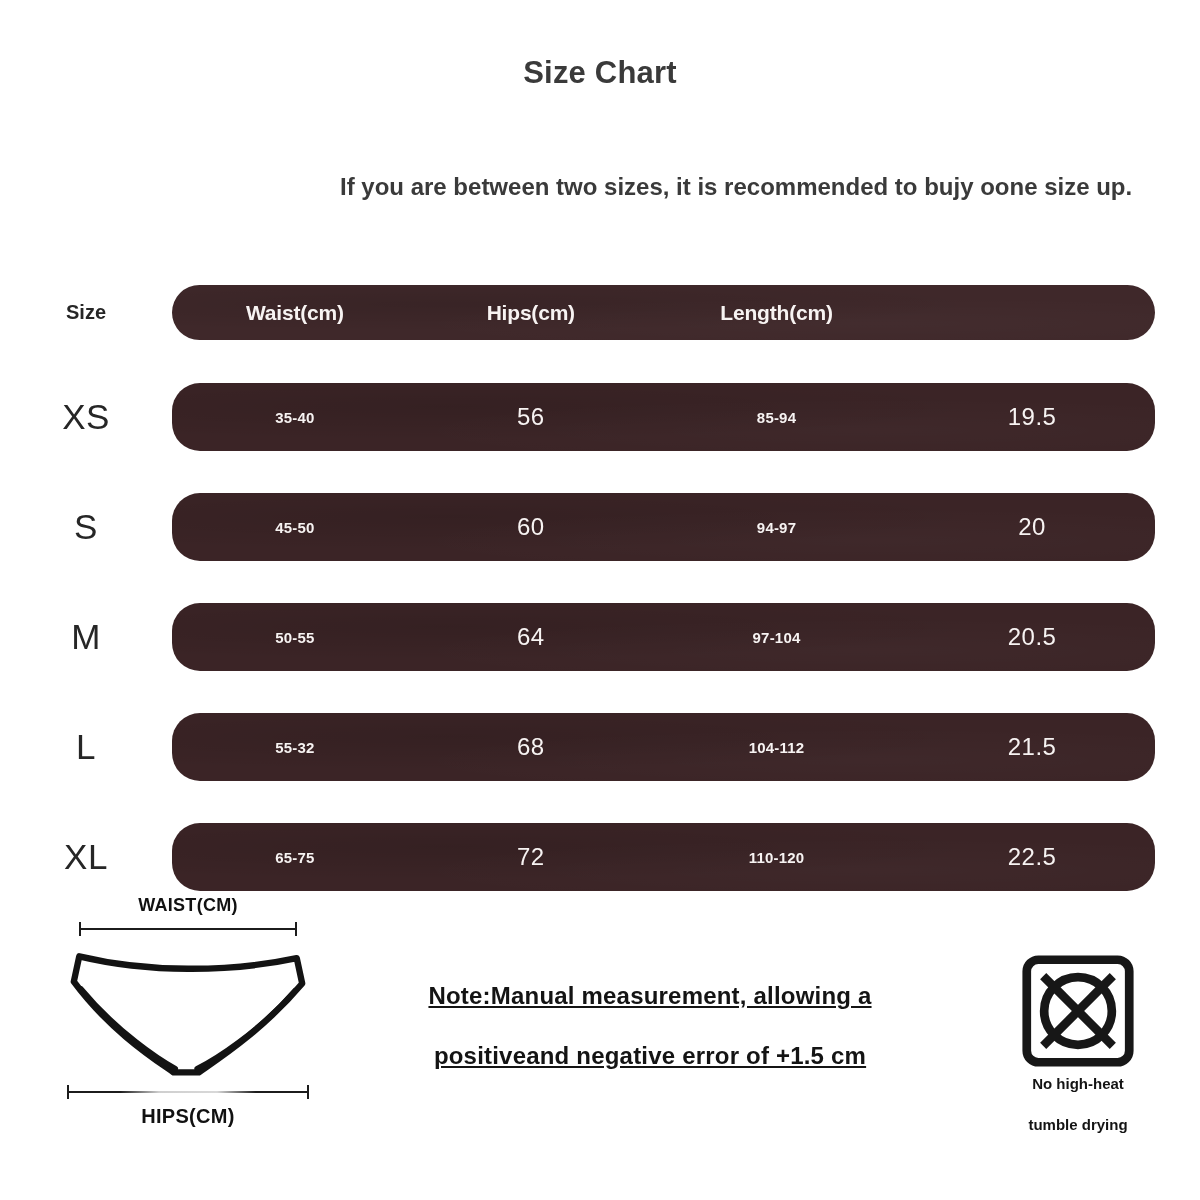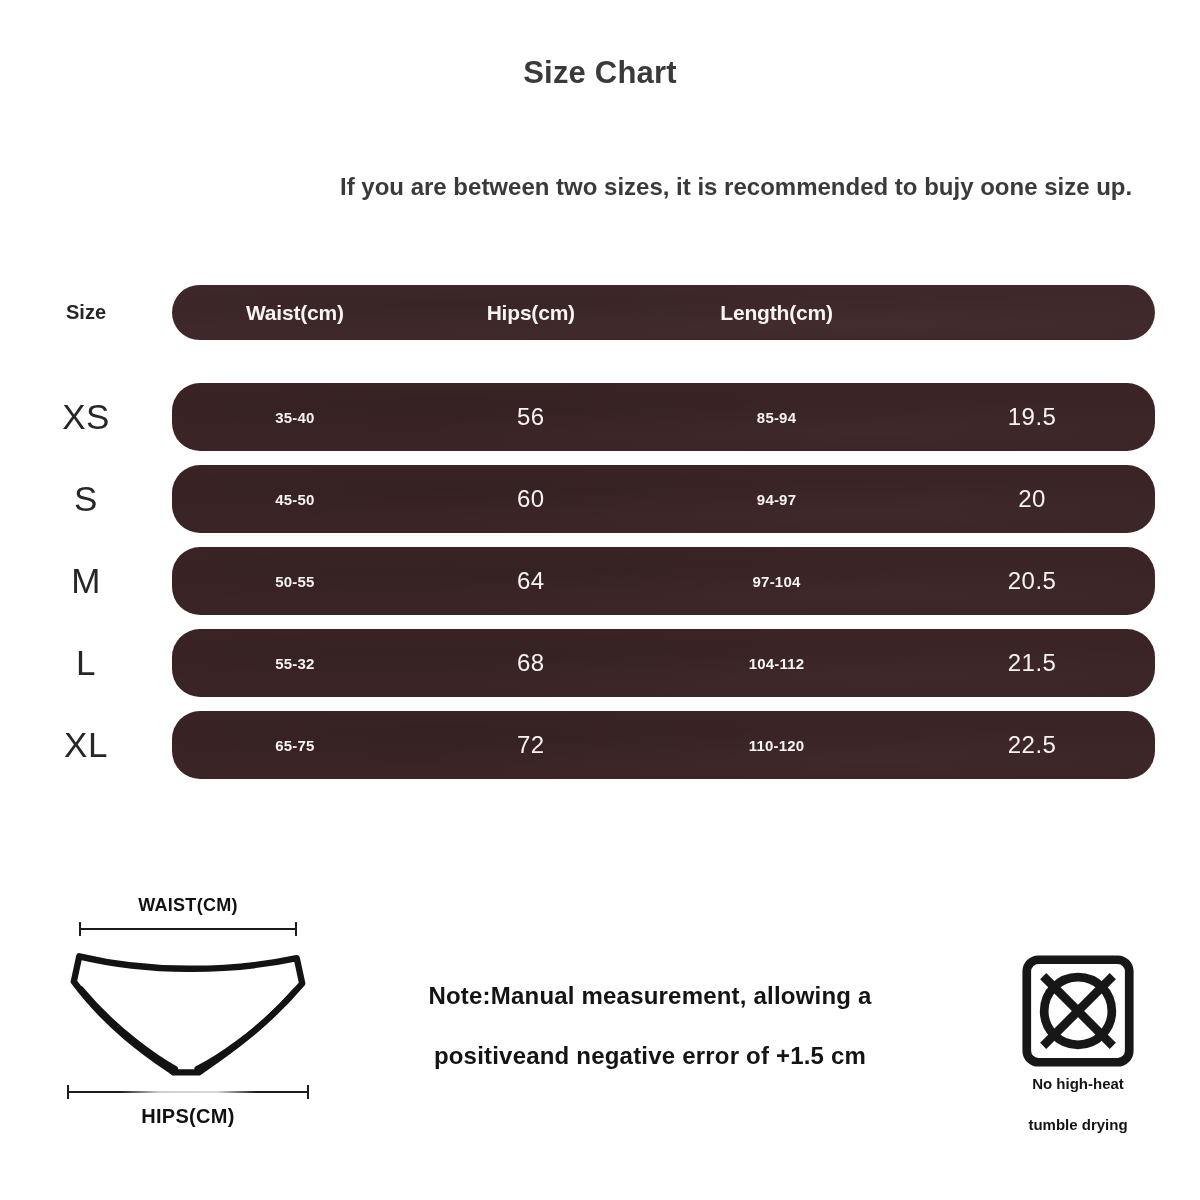--- a/index.html
+++ b/index.html
@@ -13,21 +13,21 @@
     font-size:31px;font-weight:700;color:#3a3a3a;letter-spacing:0.2px;
   }
   .subtitle{
     position:absolute;top:173px;left:340px;width:716px;text-align:center;
     font-size:24px;font-weight:700;color:#3a3a3a;white-space:nowrap;
   }
   
   .size-table{position:absolute;top:285px;left:0;width:1155px;}
   .trow{display:flex;align-items:center;}
   .trow.header{margin-bottom:43px;}
-  .trow.body{margin-bottom:14px;}
+  .trow.body{margin-bottom:42px;}
   .label-col{width:172px;flex:none;text-align:center;}
   .size-head{font-size:20px;font-weight:700;color:#262626;}
   .size-name{font-size:35px;font-weight:400;color:#262626;letter-spacing:0.5px;}
   .pill{
     flex:1;height:68px;border-radius:28px;background:#3b2426;
     background-image:radial-gradient(ellipse at 28% 35%,rgba(0,0,0,0.10),rgba(0,0,0,0) 55%),
                      radial-gradient(ellipse at 72% 70%,rgba(255,255,255,0.02),rgba(0,0,0,0) 50%);
     display:grid;grid-template-columns:25% 23% 27% 25%;align-items:center;text-align:center;
     color:#f7f3f2;
   }
@@ -46,21 +46,21 @@
   .mline::after{right:0;}
   .mline.waist{width:218px;margin:12px auto 0;}
   .mline.hips{
     width:242px;margin:6px auto 0;
     background:linear-gradient(90deg,#1c1c1c 0%,#1c1c1c 22%,#cfcfcf 38%,#d8d8d8 62%,#1c1c1c 78%,#1c1c1c 100%);
   }
   svg.panties{display:block;width:236px;height:145px;margin:10px auto 0;}
   .figure .hips-label{margin-top:12px;font-size:20px;font-weight:700;letter-spacing:0.3px;}
   
   .note{position:absolute;top:982px;left:400px;width:500px;text-align:center;color:#141414;}
-  .note .line{font-size:24px;font-weight:700;line-height:1.2;letter-spacing:0.2px;}
+  .note .line{font-size:24px;font-weight:700;line-height:1.2;letter-spacing:0.2px;text-decoration:underline;}
   .note .line + .line{margin-top:31px;}
   
   .care{position:absolute;left:1014px;top:953px;width:128px;text-align:center;color:#141414;}
   .care svg{display:block;width:116px;height:116px;margin:0 auto;}
   .care .care-line1{margin-top:6px;font-size:15px;font-weight:700;}
   .care .care-line2{margin-top:24px;font-size:15px;font-weight:700;}
 </style>
 </head>
 <body>
 

